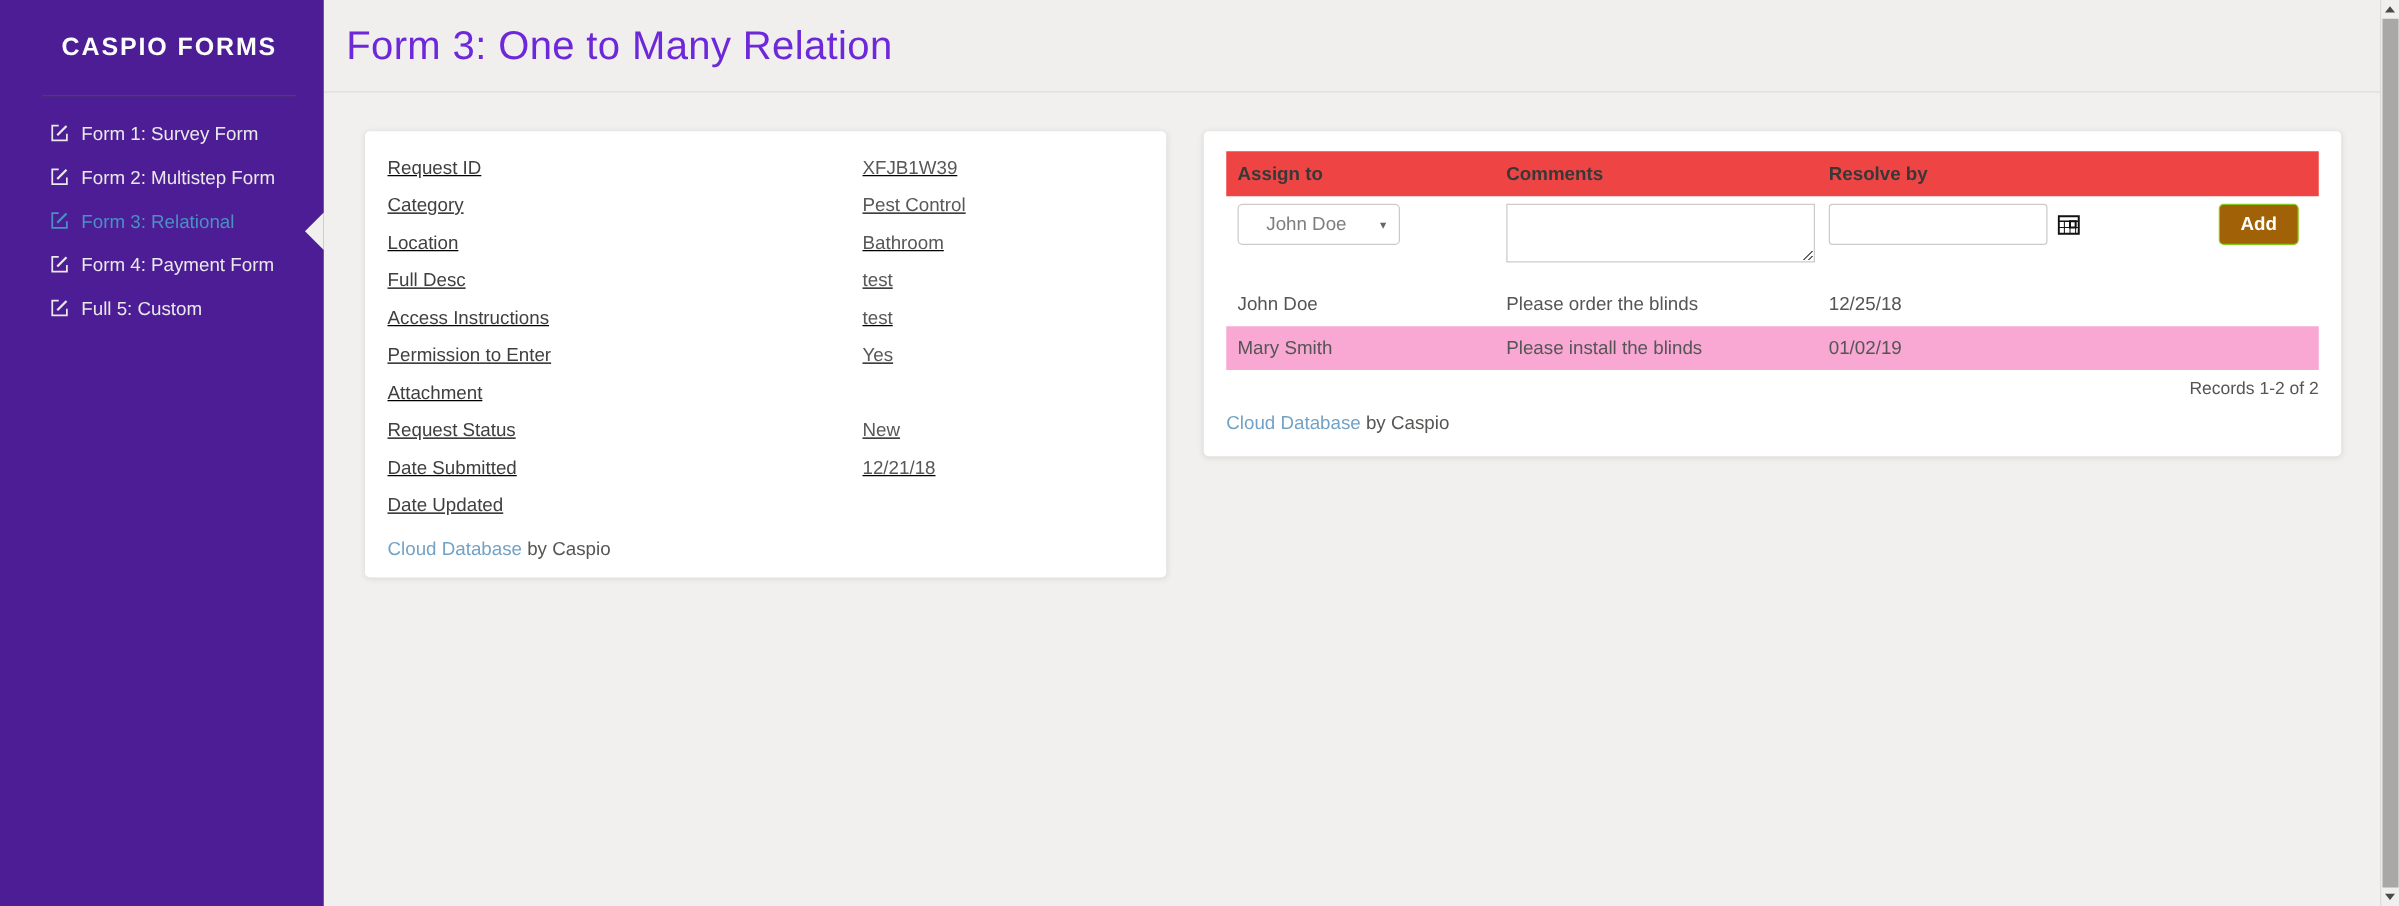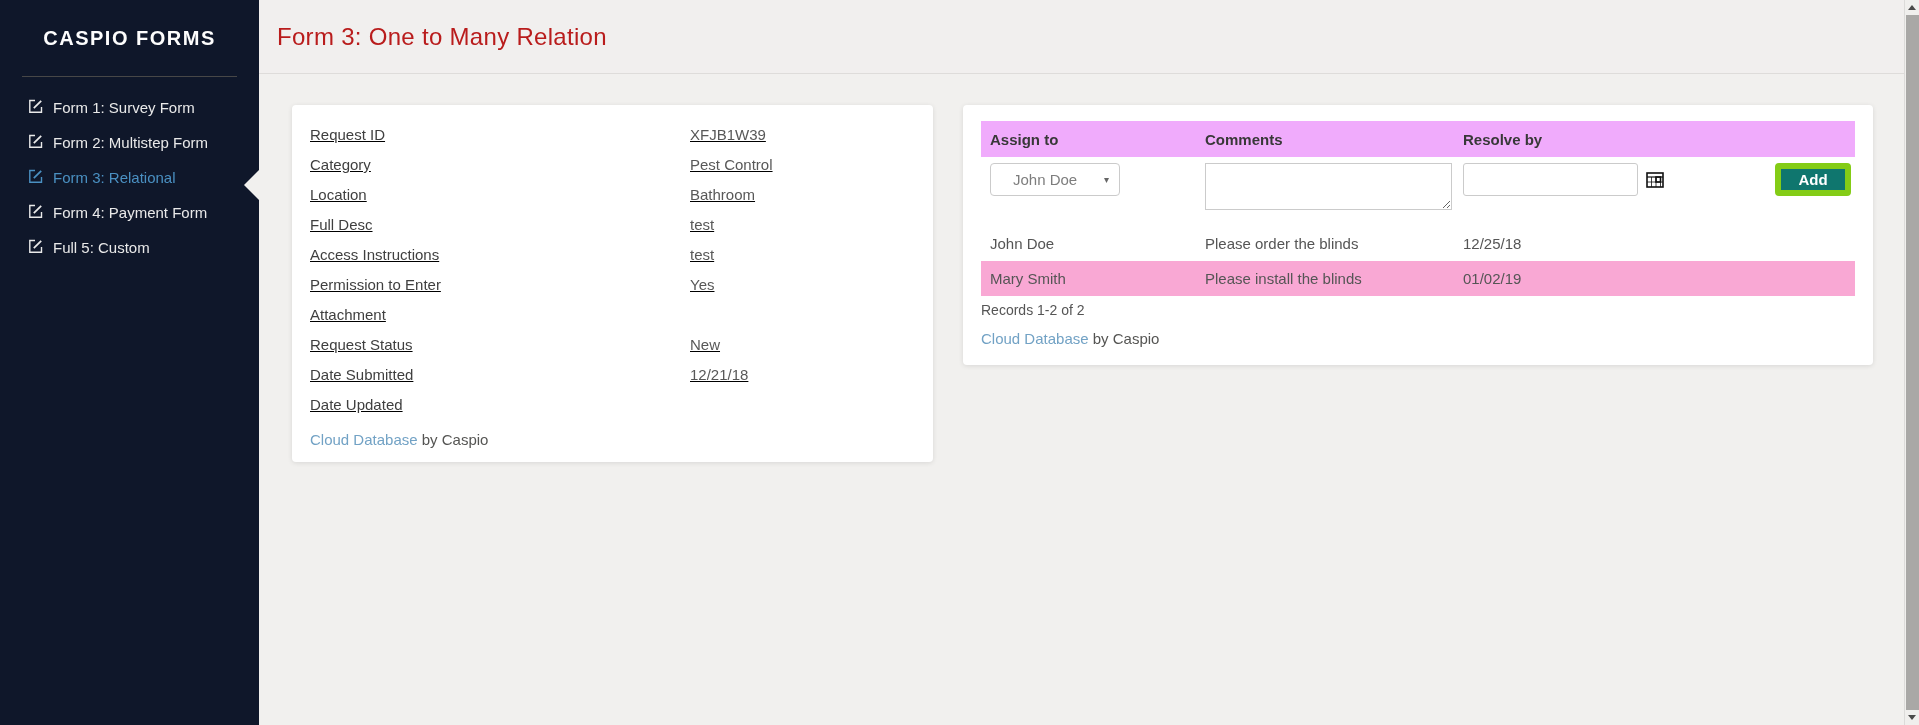--- a/index.html
+++ b/index.html
@@ -1,63 +1,63 @@
 <!DOCTYPE html>
 <html><head>
 <meta charset="utf-8">
 <style>
   * { margin:0; padding:0; box-sizing:border-box; }
   html,body { width:1919px; height:725px; overflow:hidden; }
   body { font-family:"Liberation Sans", sans-serif; background:#f1f0ee; position:relative; }
 
   
-  .sidebar { position:absolute; left:0; top:0; width:259px; height:725px; background:#0f172a; z-index:3; }
+  .sidebar { position:absolute; left:0; top:0; width:259px; height:725px; background:#4c1d95; z-index:3;padding-left:12px; }
   .sidebar-title { padding-top:27px; text-align:center; color:#fdfdfd; font-size:20px; font-weight:bold; letter-spacing:1.5px; }
   .sidebar-divider { margin:26px 22px 0 22px; border-bottom:1px solid #474747; }
   .menu { margin-top:22px; }
   .menu-item { display:flex; align-items:flex-start; height:35px; padding-left:28px; color:#e9e9e9; font-size:15px; text-decoration:none; cursor:pointer; }
   .menu-item .mi-icon { width:15px; height:15px; margin-right:10px; display:inline-flex; }
   .menu-item .mi-icon svg { width:15px; height:15px; stroke:#e9e9e9; }
   .menu-item.active { color:#4a90c2; }
   .menu-item.active .mi-icon svg { stroke:#4a90c2; }
   .active-arrow { position:absolute; right:0; top:170px; width:0; height:0;
     border-top:15px solid transparent; border-bottom:15px solid transparent; border-right:15px solid #f1f0ee; }
 
   
   .topbar { position:absolute; left:259px; top:0; width:1645px; height:74px; background:#f1efee; border-bottom:1px solid #dedcda; z-index:2; }
-  .topbar h1 { font-size:24px; font-weight:400; color:#b91c1c; line-height:73px; padding-left:18px; letter-spacing:0.3px; }
+  .topbar h1 { font-size:32px; font-weight:400; color:#6d28d9; line-height:73px; padding-left:18px; letter-spacing:0.3px; }
 
   
   .content { position:absolute; left:259px; top:74px; width:1645px; height:651px; }
   .card { position:absolute; background:#ffffff; border-radius:4px; box-shadow:0 1px 5px rgba(0,0,0,0.10); }
 
   
   .details-card { left:33px; top:31px; width:641px; height:357px; padding:15px 18px 0 18px; }
   .d-row { display:flex; line-height:30px; font-size:15px;text-decoration:underline; }
   .d-label { width:380px; color:#3f3f3f; }
   .d-value { color:#585858; }
   .card-footer { line-height:30px; margin-top:5px; font-size:15px; color:#555553; }
   .link { color:#72a2c5; text-decoration:none; cursor:pointer; }
 
   
   .relation-card { left:704px; top:31px; width:910px; height:260px; padding:16px 18px 0 18px; }
-  .thead { display:grid; grid-template-columns:215px 258px 312px 1fr; height:36px; background:#f0abfc; align-items:center; }
+  .thead { display:grid; grid-template-columns:215px 258px 312px 1fr; height:36px; background:#ef4444; align-items:center; }
   .thead .th { font-size:15px; font-weight:bold; color:#383838; padding-left:9px; }
   .form-row { display:grid; grid-template-columns:215px 258px 312px 1fr; margin-top:6px; height:63px; align-items:start; }
   .cell { padding-left:9px; }
   .sel { width:130px; height:33px; border:1px solid #cbcbcb; border-radius:4px; background:#fff; display:flex; align-items:center; justify-content:space-between; padding:0 10px 0 22px; font-size:15px; color:#7d7d7d; cursor:pointer; }
   .sel .caret { font-size:10px; color:#666; }
   .cmt { width:247px; height:47px; border:1px solid #cbcbcb; background:#fff; font-family:"Liberation Sans", sans-serif; font-size:14px; padding:4px; }
   .date-wrap { display:flex; align-items:flex-start; }
   .date-input { width:175px; height:33px; border:1px solid #cbcbcb; border-radius:3px; background:#fff; font-size:14px; padding:0 8px; }
   .cal-icon { margin:9px 0 0 8px; display:inline-flex; cursor:pointer; }
-  .add-btn { margin-left:0; width:76px; height:33px; background:#0f766e; color:#ffffff; border:6px solid #84cc16; border-radius:4px; font-size:15px; font-weight:bold; font-family:"Liberation Sans", sans-serif; cursor:pointer; }
+  .add-btn { margin-left:0; width:64px; height:33px; background:#a16207; color:#ffffff; border:1px solid #84cc16; border-radius:4px; font-size:15px; font-weight:bold; font-family:"Liberation Sans", sans-serif; cursor:pointer; }
   .trow { display:grid; grid-template-columns:215px 258px 312px 1fr; height:35px; align-items:center; font-size:15px; color:#555555; }
   .trow.striped { background:#f9a8d4; }
-  .records { height:28px; line-height:28px; text-align:left; font-size:14px; color:#555555; }
+  .records { height:28px; line-height:28px; text-align:right; font-size:14px; color:#555555; }
   .relation-card .card-footer { margin-top:0; }
 
   
   .scrollbar { position:absolute; right:0; top:0; width:15px; height:725px; background:#f0efed; border-left:1px solid #dcdbd9; z-index:5; }
   .sb-btn { height:15px; display:flex; align-items:center; justify-content:center; }
   .sb-up { width:0; height:0; border-left:4px solid transparent; border-right:4px solid transparent; border-bottom:5px solid #4a4a4a; }
   .sb-down { width:0; height:0; border-left:4px solid transparent; border-right:4px solid transparent; border-top:5px solid #4a4a4a; }
   .sb-thumb { position:absolute; top:15px; bottom:15px; left:1px; right:0; background:#a9a8a6; }
 </style>
 </head>

